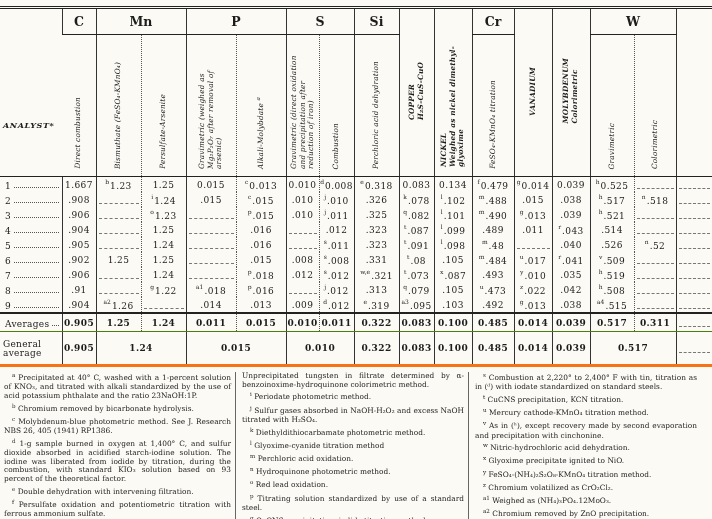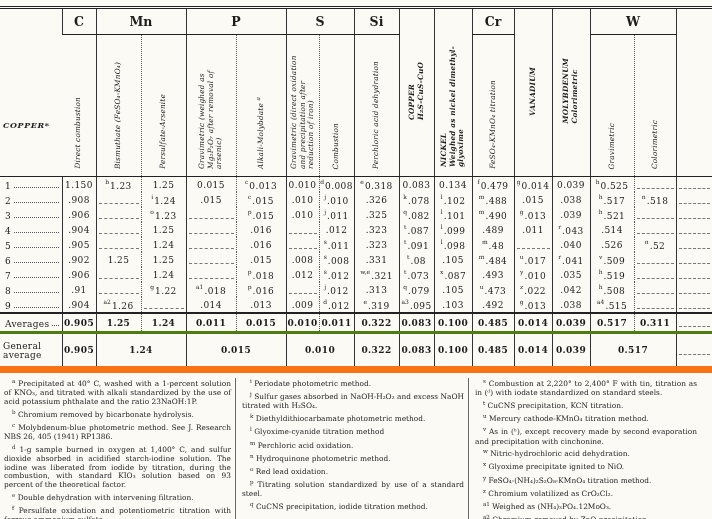--- a/index.html
+++ b/index.html
@@ -36,24 +36,24 @@
 
   tbody td{height:14px;font-size:9px;text-align:center;vertical-align:middle;
            letter-spacing:.4px;line-height:12px;}
   tbody td sup{font-size:6px;letter-spacing:0;position:relative;top:-1px;margin-right:1px;}
   td.rl{text-align:left;}
   td.rl .w{display:flex;align-items:flex-end;height:13px;padding-left:5px;}
   td.rl .n{font-size:9px;letter-spacing:.3px;white-space:normal;line-height:9.5px;}
   td.rl .dots{flex:1;border-bottom:1px dotted #555;margin:0 3px 3px 3px;}
   .bl{border-bottom:1px dashed #777;height:8px;margin:0 2px;}
 
-  tr.avgrow td{border-top:2px solid #222;border-bottom:3px solid #4d7c0f;
+  tr.avgrow td{border-top:2px solid #222;border-bottom:1px solid #4d7c0f;
                font-weight:bold;height:17px;}
   tr.avgrow td.rl{font-weight:normal;}
-  tr.genrow td{border-bottom:7px solid #f97316;font-weight:bold;height:32px;}
+  tr.genrow td{border-bottom:3px solid #f97316;font-weight:bold;height:32px;}
   tr.genrow td.rl{font-weight:normal;}
   tr.genrow td.rl .w{height:auto;padding:4px 0 2px 3px;}
 
   
   .fns{display:flex;align-items:stretch;padding:5px 2px 0 2px;}
   .fncol{width:233px;box-sizing:border-box;padding:0 4px 0 2px;}
   .fncol + .fncol{border-left:1px solid #666;padding-left:6px;}
   p.fn{margin:0 0 2px 0;font-size:7.4px;line-height:1.18;text-align:justify;
        text-indent:8px;}
   p.fn.cont{text-indent:0;}
@@ -80,21 +80,21 @@
         <col style="width:42px">
       <col style="width:38px">
         <col style="width:38px">
         <col style="width:44px">
       <col style="width:42px">
         <col style="width:36px">
     </colgroup>
     <thead>
       <tr class="symrow">
         <th class="analyst-cell" rowspan="2">
-            <span class="an">COPPER*</span>
+            <span class="an">ANALYST*</span>
           </th>
         <th class="c1">C</th>
         <th class="c2" colspan="2">Mn</th>
         <th class="c4" colspan="2">P</th>
         <th class="c6" colspan="2">S</th>
         <th class="c8">Si</th>
         <th class="c9 fullh" rowspan="2"><span class="rot">COPPER
 H₂S-CuS-CuO</span></th>
         <th class="c10 fullh" rowspan="2"><span class="rot">NICKEL
 Weighed as nickel dimethyl-glyoxime</span></th>
@@ -120,21 +120,21 @@
       </tr>
     </thead>
     <tbody id="tb">
         <tr>
           <td class="rl">
             <div class="w">
               <span class="n">1</span>
               <span class="dots"></span>
             </div>
           </td>
-          <td class="c1">1.150</td>
+          <td class="c1">1.667</td>
           <td class="c2"><sup>b</sup>1.23</td>
           <td class="c3">1.25</td>
           <td class="c4">0.015</td>
           <td class="c5"><sup>c</sup>0.013</td>
           <td class="c6">0.010</td>
           <td class="c7"><sup>d</sup>0.008</td>
           <td class="c8"><sup>e</sup>0.318</td>
           <td class="c9">0.083</td>
           <td class="c10">0.134</td>
           <td class="c11"><sup>f</sup>0.479</td>
@@ -453,20 +453,21 @@
   <div class="fns">
     <div class="fncol" id="fn0">
         <p class="fn"><sup>a</sup> Precipitated at 40° C, washed with a 1-percent solution of KNO₃, and titrated with alkali standardized by the use of acid potassium phthalate and the ratio 23NaOH:1P.</p>
         <p class="fn"><sup>b</sup> Chromium removed by bicarbonate hydrolysis.</p>
         <p class="fn"><sup>c</sup> Molybdenum-blue photometric method.  See J. Research NBS 26, 405 (1941) RP1386.</p>
         <p class="fn"><sup>d</sup> 1-g sample burned in oxygen at 1,400° C, and sulfur dioxide absorbed in acidified starch-iodine solution.  The iodine was liberated from iodide by titration, during the combustion, with standard KIO₃ solution based on 93 percent of the theoretical factor.</p>
         <p class="fn"><sup>e</sup> Double dehydration with intervening filtration.</p>
         <p class="fn"><sup>f</sup> Persulfate oxidation and potentiometric titration with ferrous ammonium sulfate.</p>
       </div>
     <div class="fncol" id="fn1">
+        <p class="fn cont">Unprecipitated tungsten in filtrate determined by α-benzoinoxime-hydroquinone colorimetric method.</p>
         <p class="fn"><sup>i</sup> Periodate photometric method.</p>
         <p class="fn"><sup>j</sup> Sulfur gases absorbed in NaOH-H₂O₂ and excess NaOH titrated with H₂SO₄.</p>
         <p class="fn"><sup>k</sup> Diethyldithiocarbamate photometric method.</p>
         <p class="fn"><sup>l</sup> Glyoxime-cyanide titration method</p>
         <p class="fn"><sup>m</sup> Perchloric acid oxidation.</p>
         <p class="fn"><sup>n</sup> Hydroquinone photometric method.</p>
         <p class="fn"><sup>o</sup> Red lead oxidation.</p>
         <p class="fn"><sup>p</sup> Titrating solution standardized by use of a standard steel.</p>
         <p class="fn"><sup>q</sup> CuCNS precipitation, iodide titration method.</p>
       </div>

